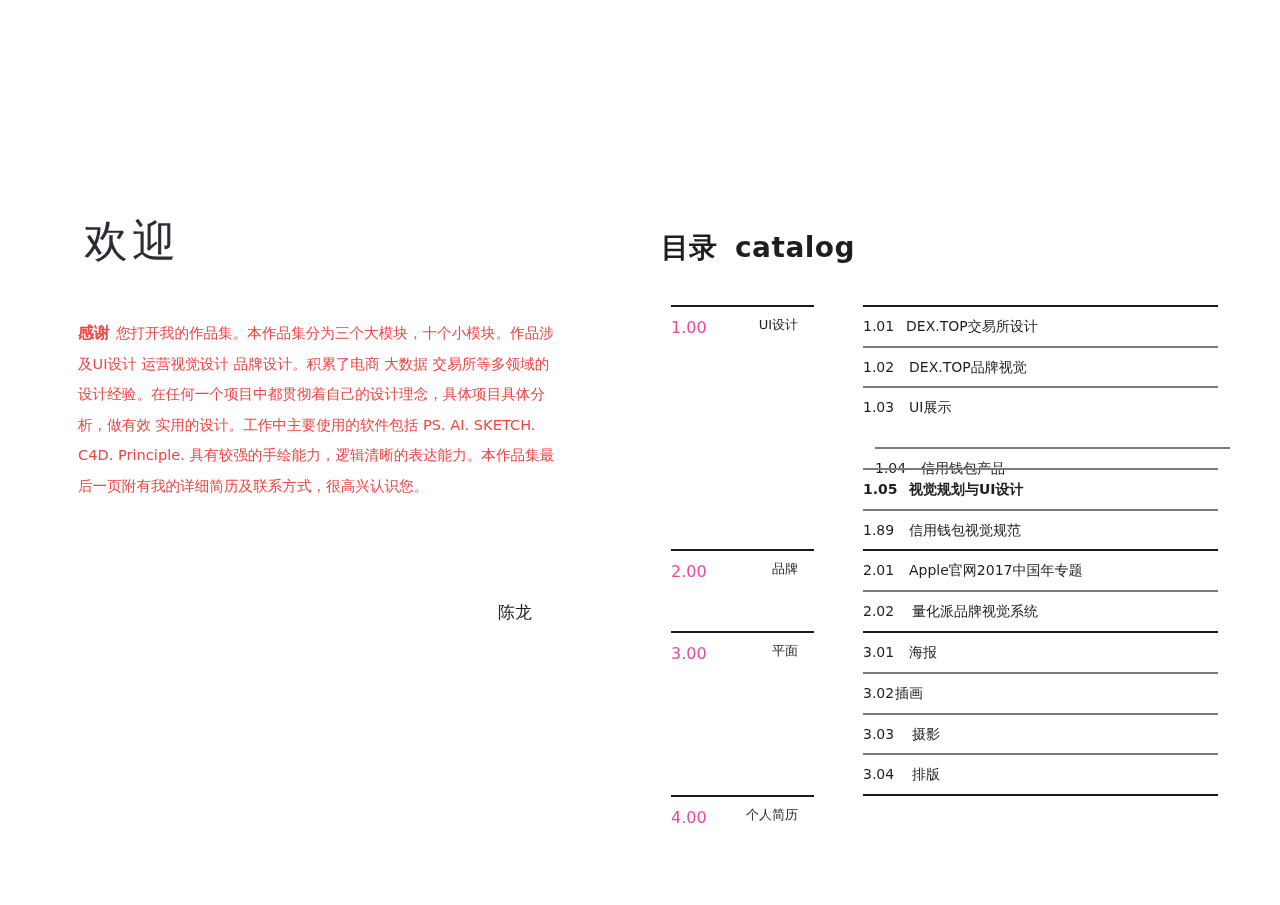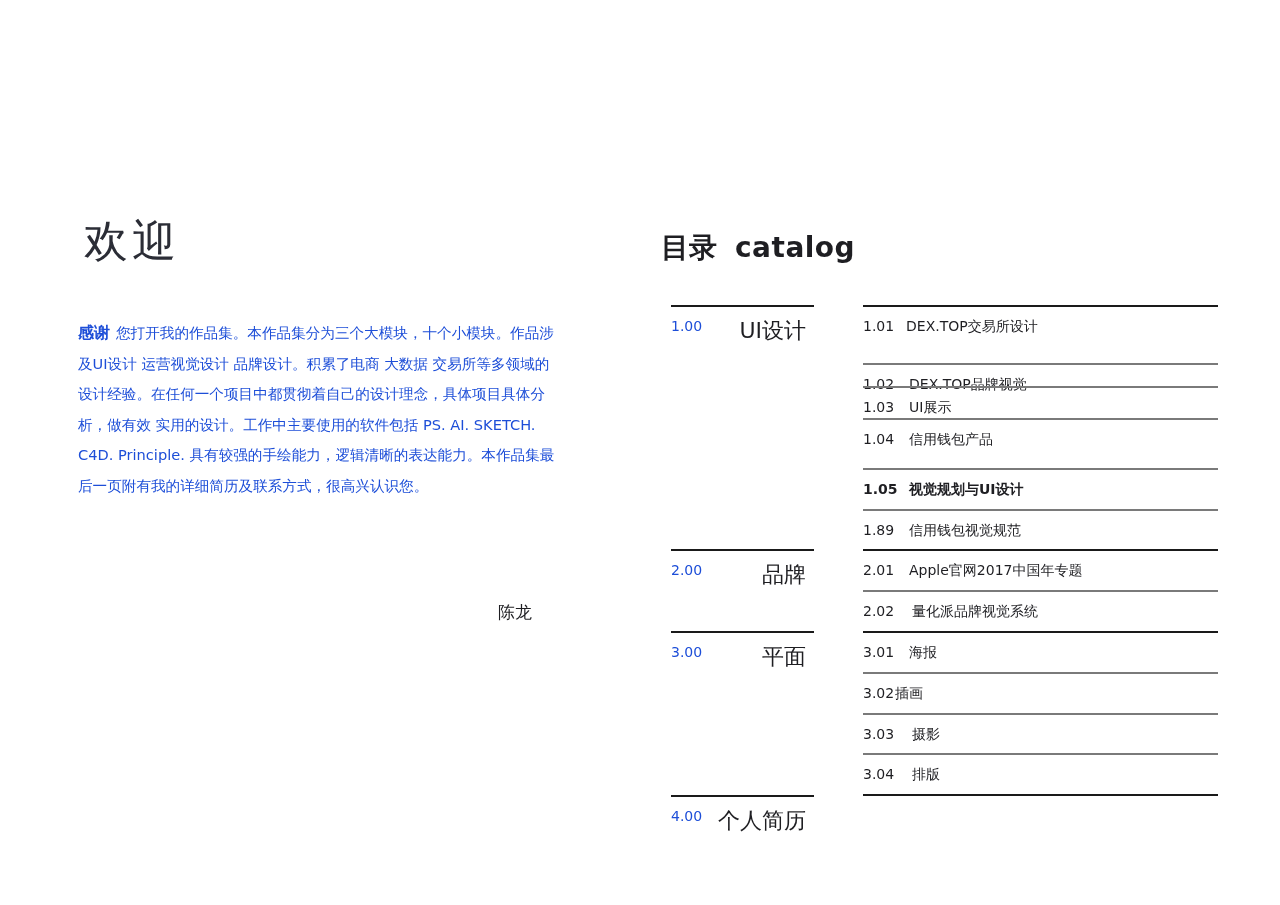--- a/index.html
+++ b/index.html
@@ -6,37 +6,37 @@
   body {
     width: 1280px; height: 905px; background: #ffffff; position: relative; overflow: hidden;
     font-family: "DejaVu Sans", "Liberation Sans", sans-serif; color: #1e1e22;
   }
   .welcome-title {
     position: absolute; left: 84px; top: 214px; margin: 0;
     font-size: 44px; font-weight: 500; color: #2b2d36; letter-spacing: 4px; line-height: 54px;
   }
   .intro {
     position: absolute; left: 78px; top: 318px; width: 480px;
-    font-size: 14.6px; line-height: 30.5px; color: #1d4ed8; margin: 0;
+    font-size: 14.6px; line-height: 30.5px; color: #ef4444; margin: 0;
   }
   .intro .lead { font-weight: bold; font-size: 16px; margin-right: 6px; }
   .signature {
     position: absolute; left: 498px; top: 601px; font-size: 17px; color: #1e1e22;
   }
   .catalog-title {
     position: absolute; left: 661px; top: 228px; font-size: 28px; color: #1e1e22; margin: 0; line-height: 40px;
   }
   .catalog-title .en { margin-left: 18px; letter-spacing: 0.5px; }
 
   .section {
     position: absolute; left: 671px; width: 143px; height: 40px;
     border-top: 2px solid #1a1a1a; box-sizing: border-box;
   }
-  .section .num { position: absolute; left: 0; top: 11px; font-size: 14px; color: #1d4ed8; }
-  .section .name { position: absolute; right: 8px; top: 9px; font-size: 22px; color: #1e1e22; }
+  .section .num { position: absolute; left: 0; top: 11px; font-size: 16px; color: #ec4899; }
+  .section .name { position: absolute; right: 16px; top: 9px; font-size: 13px; color: #1e1e22; }
 
   .item {
     position: absolute; left: 863px; width: 355px; height: 37px;
     border-top: 2px solid #7a7a7a; box-sizing: border-box;
   }
   .item.first { border-top-color: #1a1a1a; }
   .item .num { position: absolute; left: 0; top: 11px; font-size: 14px; color: #1e1e22; }
   .item .label { position: absolute; left: 46px; top: 11px; font-size: 14px; color: #1e1e22; white-space: nowrap; }
   .end-line {
     position: absolute; left: 863px; width: 355px; height: 0; border-top: 2px solid #1a1a1a;
@@ -67,29 +67,29 @@
 </div>
 <div class="section" style="top:795px;">
   <span class="num">4.00</span>
   <span class="name">个人简历</span>
 </div>
 
 <div class="item first" style="top:305px;">
   <span class="num">1.01</span>
   <span class="label" style="left:43px;">DEX.TOP交易所设计</span>
 </div>
-<div class="item" style="top:346px;margin-top:17px;">
+<div class="item" style="top:346px;">
   <span class="num">1.02</span>
   <span class="label">DEX.TOP品牌视觉</span>
 </div>
 <div class="item" style="top:386px;">
   <span class="num">1.03</span>
   <span class="label">UI展示</span>
 </div>
-<div class="item" style="top:418px;">
+<div class="item" style="top:447px;margin-left:12px;">
   <span class="num">1.04</span>
   <span class="label">信用钱包产品</span>
 </div>
 <div class="item" style="top:468px;font-weight:bold;">
   <span class="num">1.05</span>
   <span class="label">视觉规划与UI设计</span>
 </div>
 <div class="item" style="top:509px;">
   <span class="num">1.89</span>
   <span class="label">信用钱包视觉规范</span>

